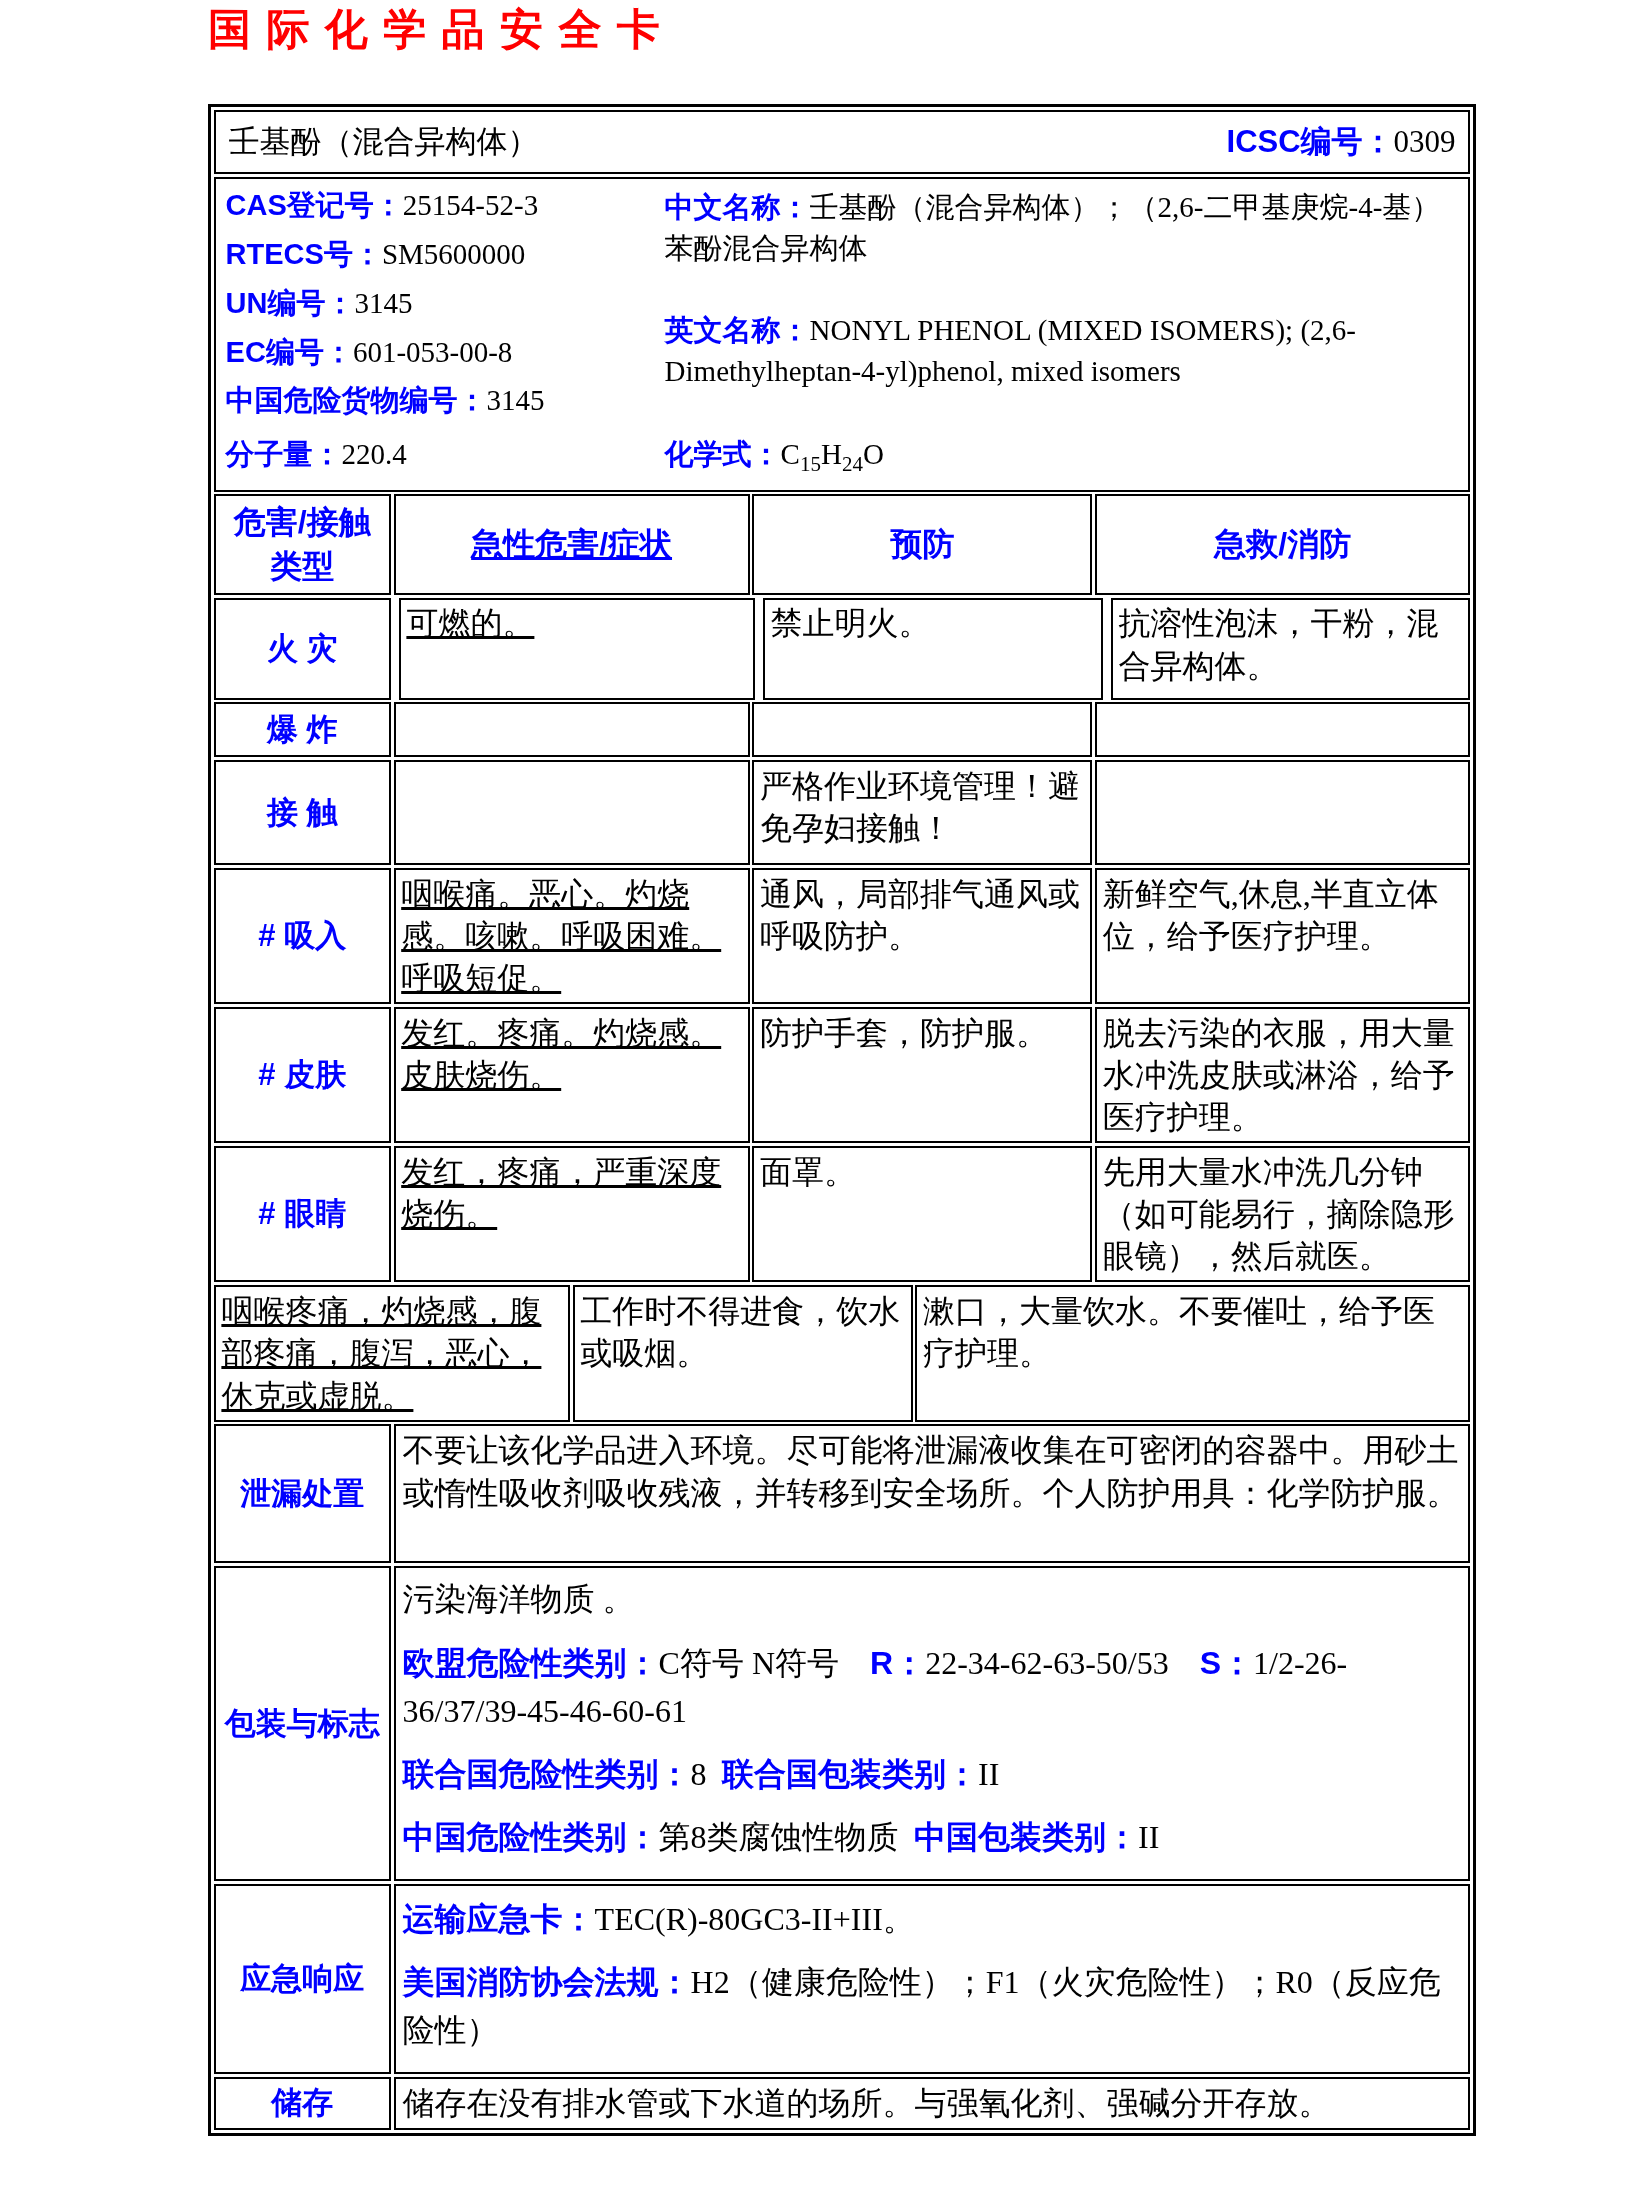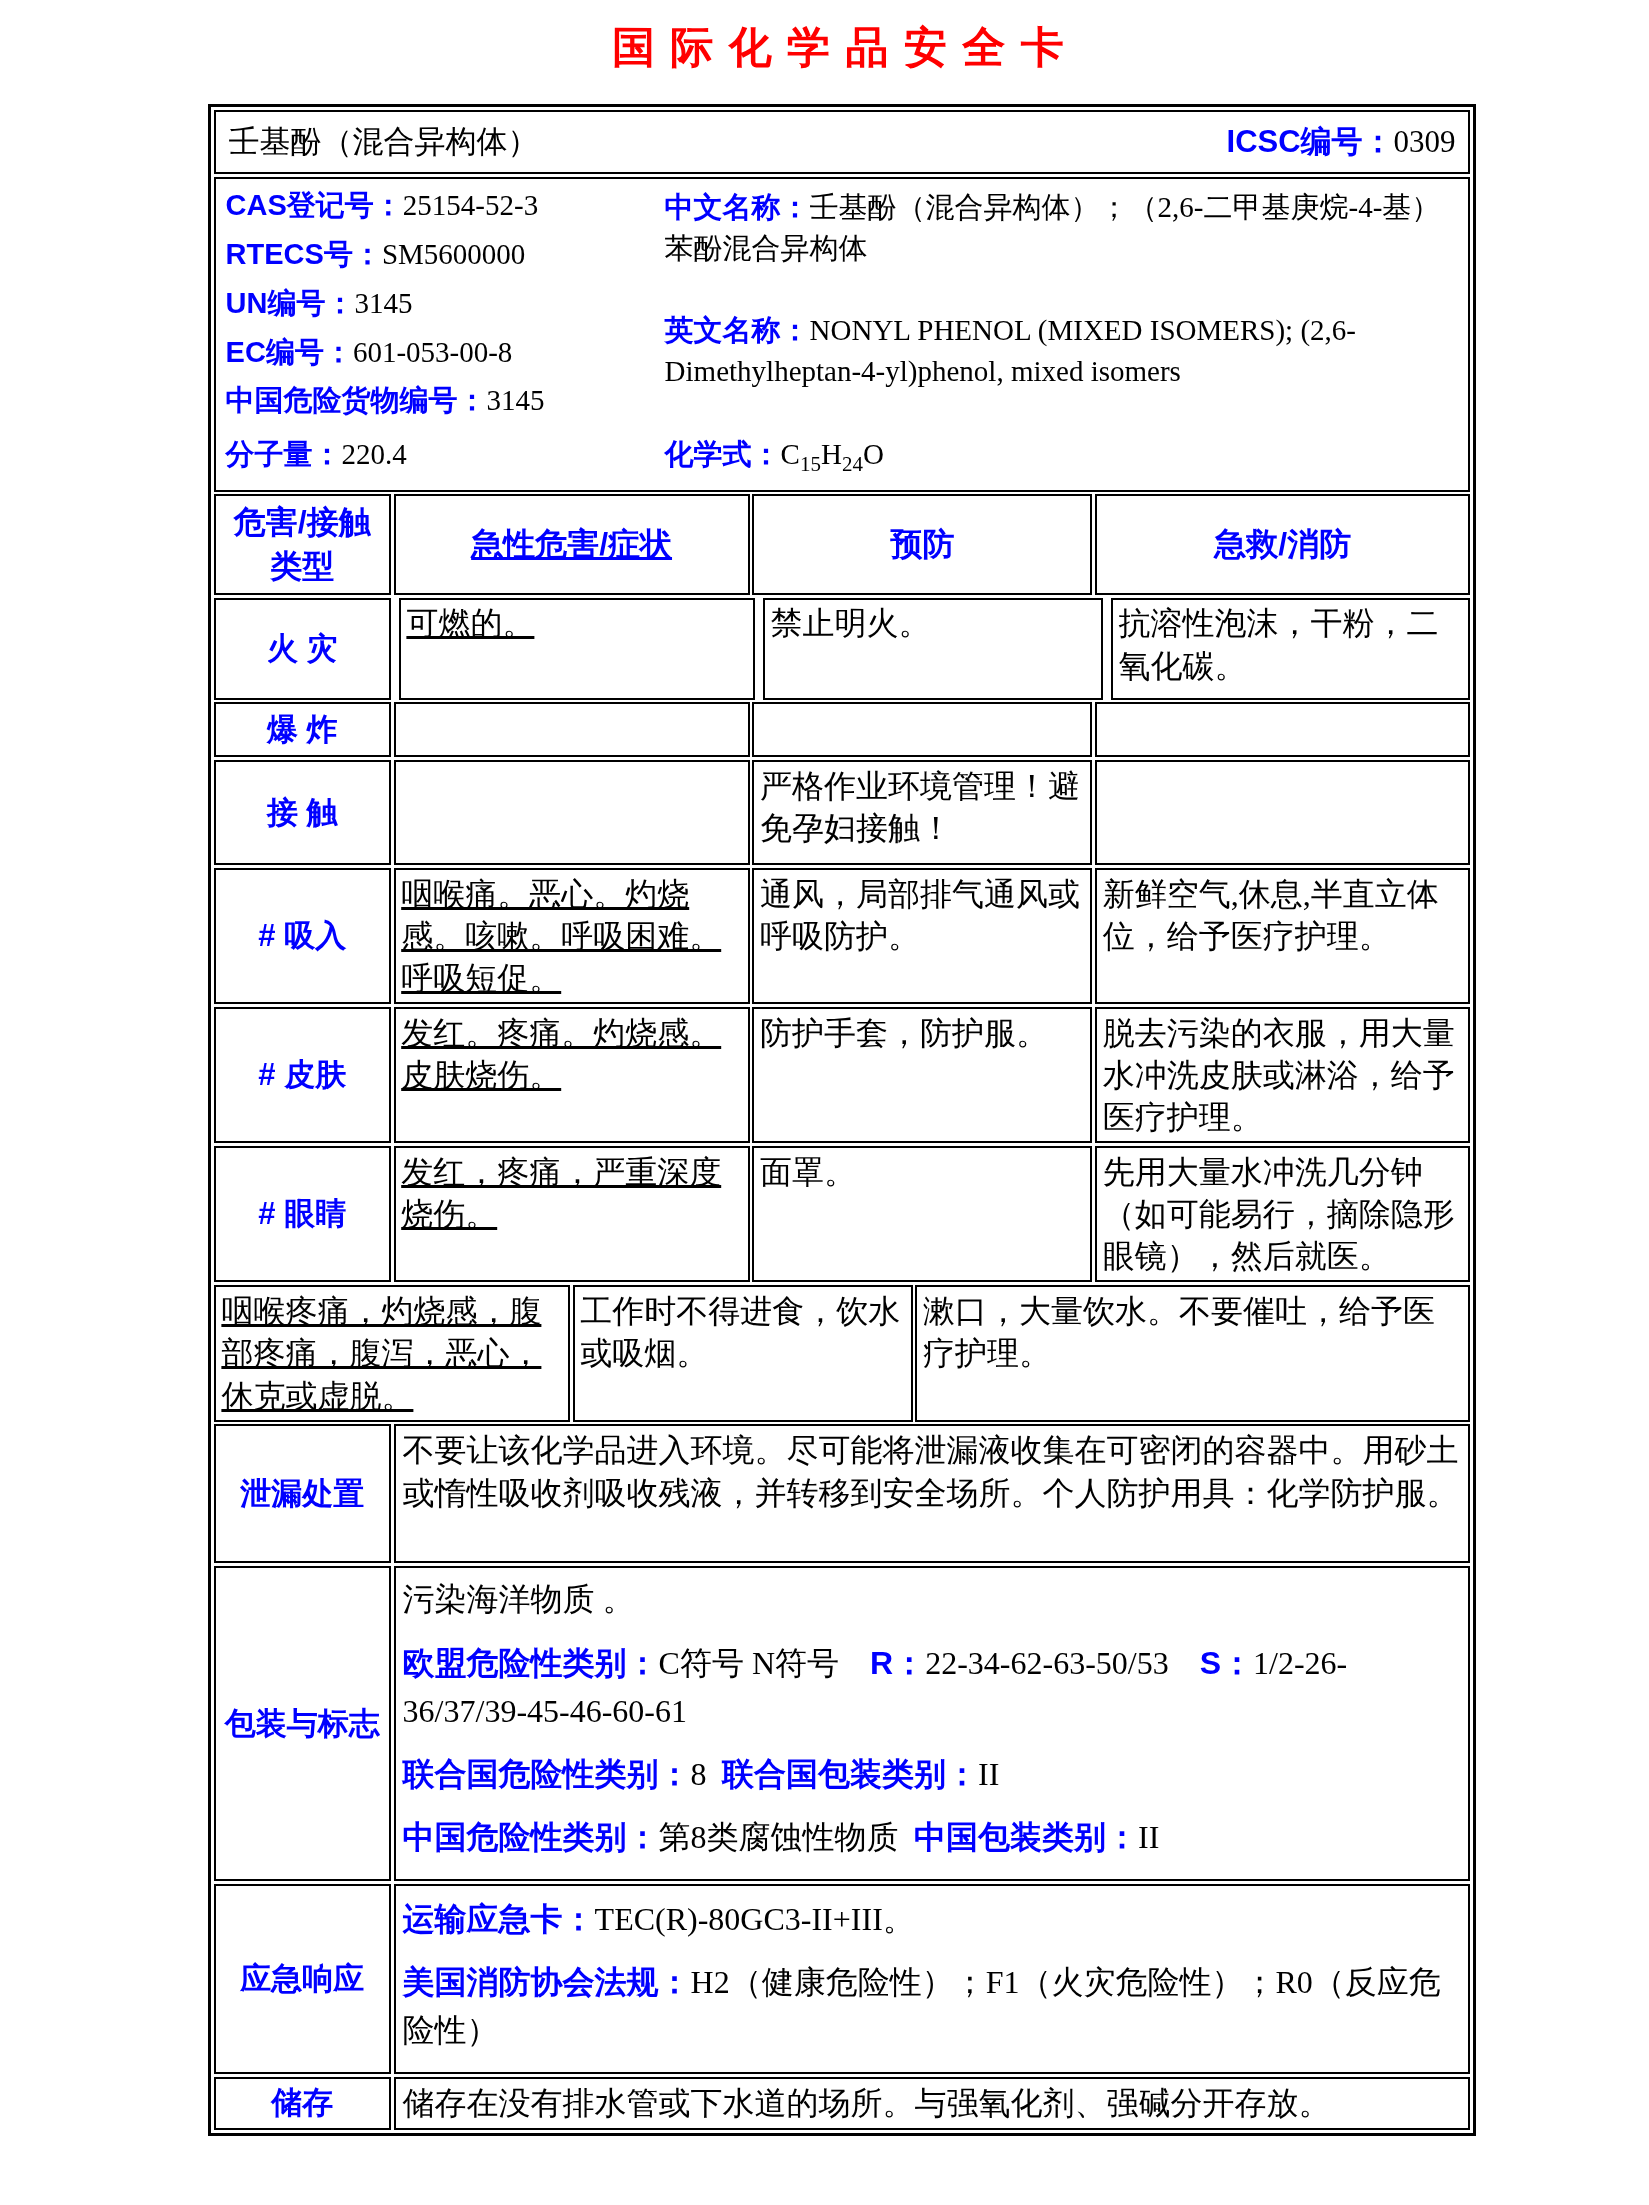--- a/index.html
+++ b/index.html
@@ -1,18 +1,18 @@
 <!DOCTYPE html>
 <html style="font-size:11.2px"><head>
 <meta charset="utf-8">
 <style>
   html,body{margin:0;padding:0;background:#ffffff;}
   .page{position:relative;width:1650px;height:2205px;background:#ffffff;
         font-family:"Liberation Serif",serif;color:#000;}
-  .title-wrap{position:absolute;left:208px;top:19px;width:1275px;text-align:center;}
+  .title-wrap{position:absolute;left:208px;top:1px;width:1275px;}
   .main-title{color:#ff0000;font-family:"Liberation Serif",serif;font-weight:bold;
               font-size:43px;letter-spacing:15.4px;}
   .card{position:absolute;left:208px;top:104px;width:1268px;
         border:3.5px solid #000;padding:2.8px;box-sizing:border-box;
         display:flex;flex-direction:column;gap:2.8px;background:#fff;}
   .row{display:flex;gap:2.8px;}
   .cell{border:2.1px solid #000;background:#fff;box-sizing:border-box;}
   .blue{color:#0000ff;font-family:"Liberation Sans",sans-serif;font-weight:bold;}
   .black{color:#000;font-family:"Liberation Serif",serif;font-weight:normal;}
 
@@ -127,21 +127,21 @@
       <div class="cell col-label head-cell blue">危害/接触 类型</div>
       <div class="cell col-sym head-cell blue">急性危害/症状</div>
       <div class="cell col-prev head-cell blue">预防</div>
       <div class="cell col-aid head-cell blue">急救/消防</div>
     </div>
 
     <div class="row r-fire">
       <div class="cell col-label blue">火 灾</div>
       <div class="cell col-sym body-cell black">可燃的。</div>
       <div class="cell col-prev body-cell black">禁止明火。</div>
-      <div class="cell col-aid body-cell black">抗溶性泡沫，干粉，二氧化碳。</div>
+      <div class="cell col-aid body-cell black">抗溶性泡沫，干粉，混合异构体。</div>
     </div>
 
     <div class="row r-expl">
       <div class="cell col-label blue">爆 炸</div>
       <div class="cell col-sym body-cell black"></div>
       <div class="cell col-prev body-cell black"></div>
       <div class="cell col-aid body-cell black"></div>
     </div>
 
     <div class="row r-cont">

